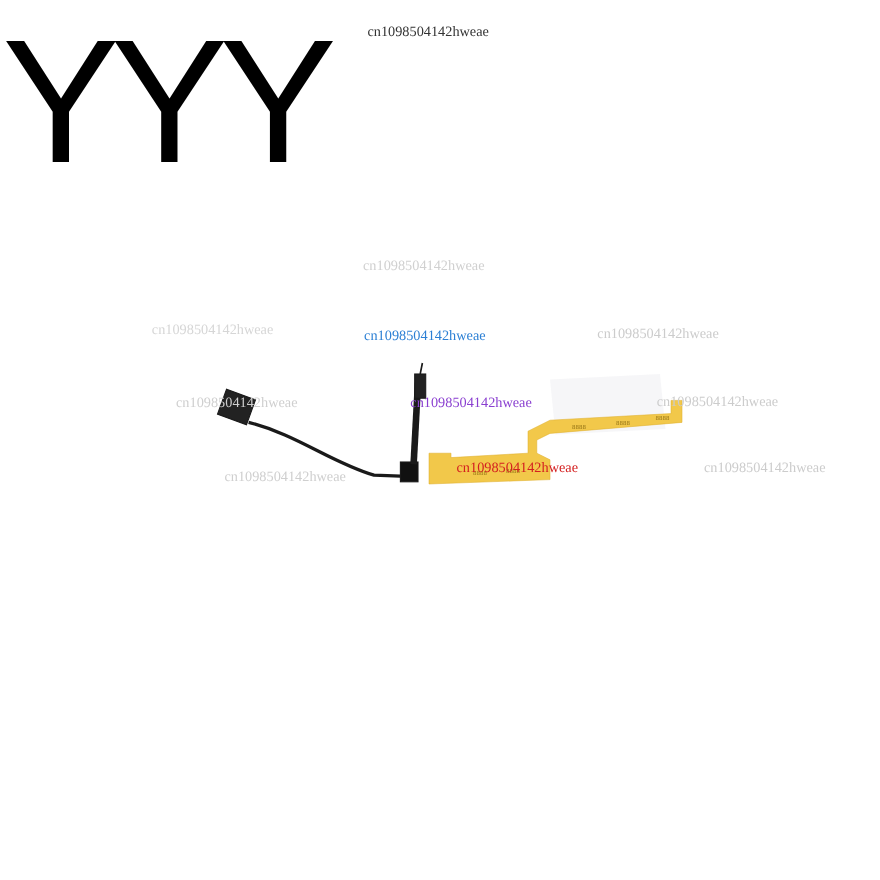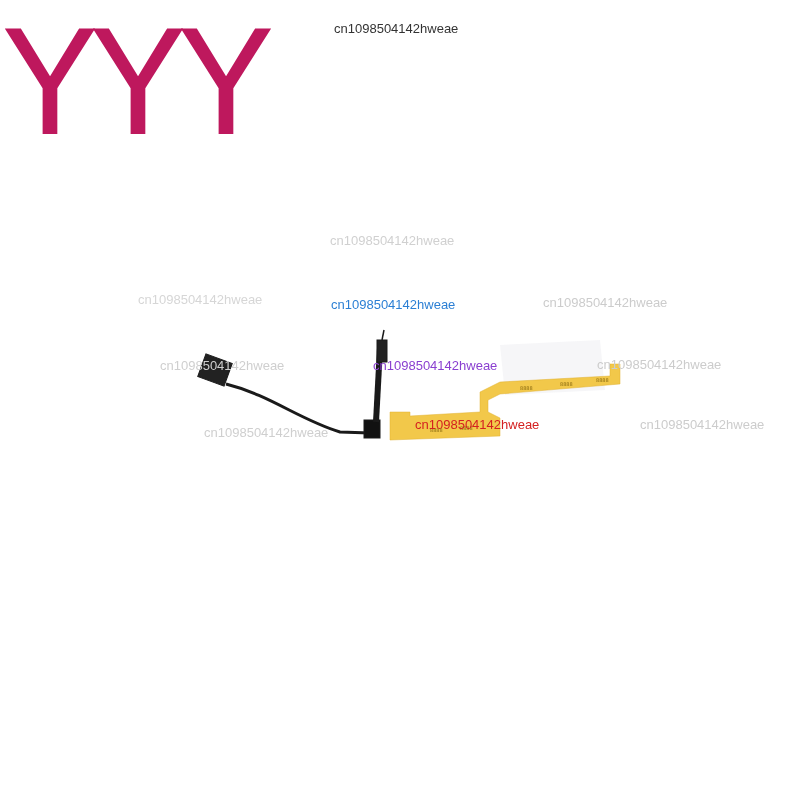--- a/index.html
+++ b/index.html
@@ -1,18 +1,18 @@
 <!DOCTYPE html>
 <html><head>
 <meta charset="utf-8">
 <style>
   html, body { margin: 0; padding: 0; background: #ffffff; }
   body { width: 800px; height: 800px; position: relative; overflow: hidden; font-family: "DejaVu Serif", serif; }
-  .yyy { position: absolute; left: 2px; top: 12px; font-family: Liberation Mono, monospace; font-size: 160px; color: #be185d; letter-spacing: -8px; line-height: 1; transform: scaleY(1.0); }
-  .wm { position: absolute; font-family: Liberation Sans, sans-serif; font-size: 13px; white-space: nowrap; line-height: 1; }
+  .yyy { position: absolute; left: 2px; top: 12px; font-family: Liberation Sans, sans-serif; font-size: 160px; color: #000000; letter-spacing: -8px; line-height: 1; transform: scaleY(1.0); }
+  .wm { position: absolute; font-family: Liberation Serif, serif; font-size: 13px; white-space: nowrap; line-height: 1; }
   .photo { position: absolute; left: 0; top: 0; width: 800px; height: 800px; }
 </style>
 </head>
 <body>
 
 <div class="yyy">YYY</div>
 
 <svg class="photo" viewBox="0 0 800 800">
 
   <path d="M500 345 L600 340 L605 390 L505 395 Z" fill="#f4f4f6" opacity="0.8"></path>

